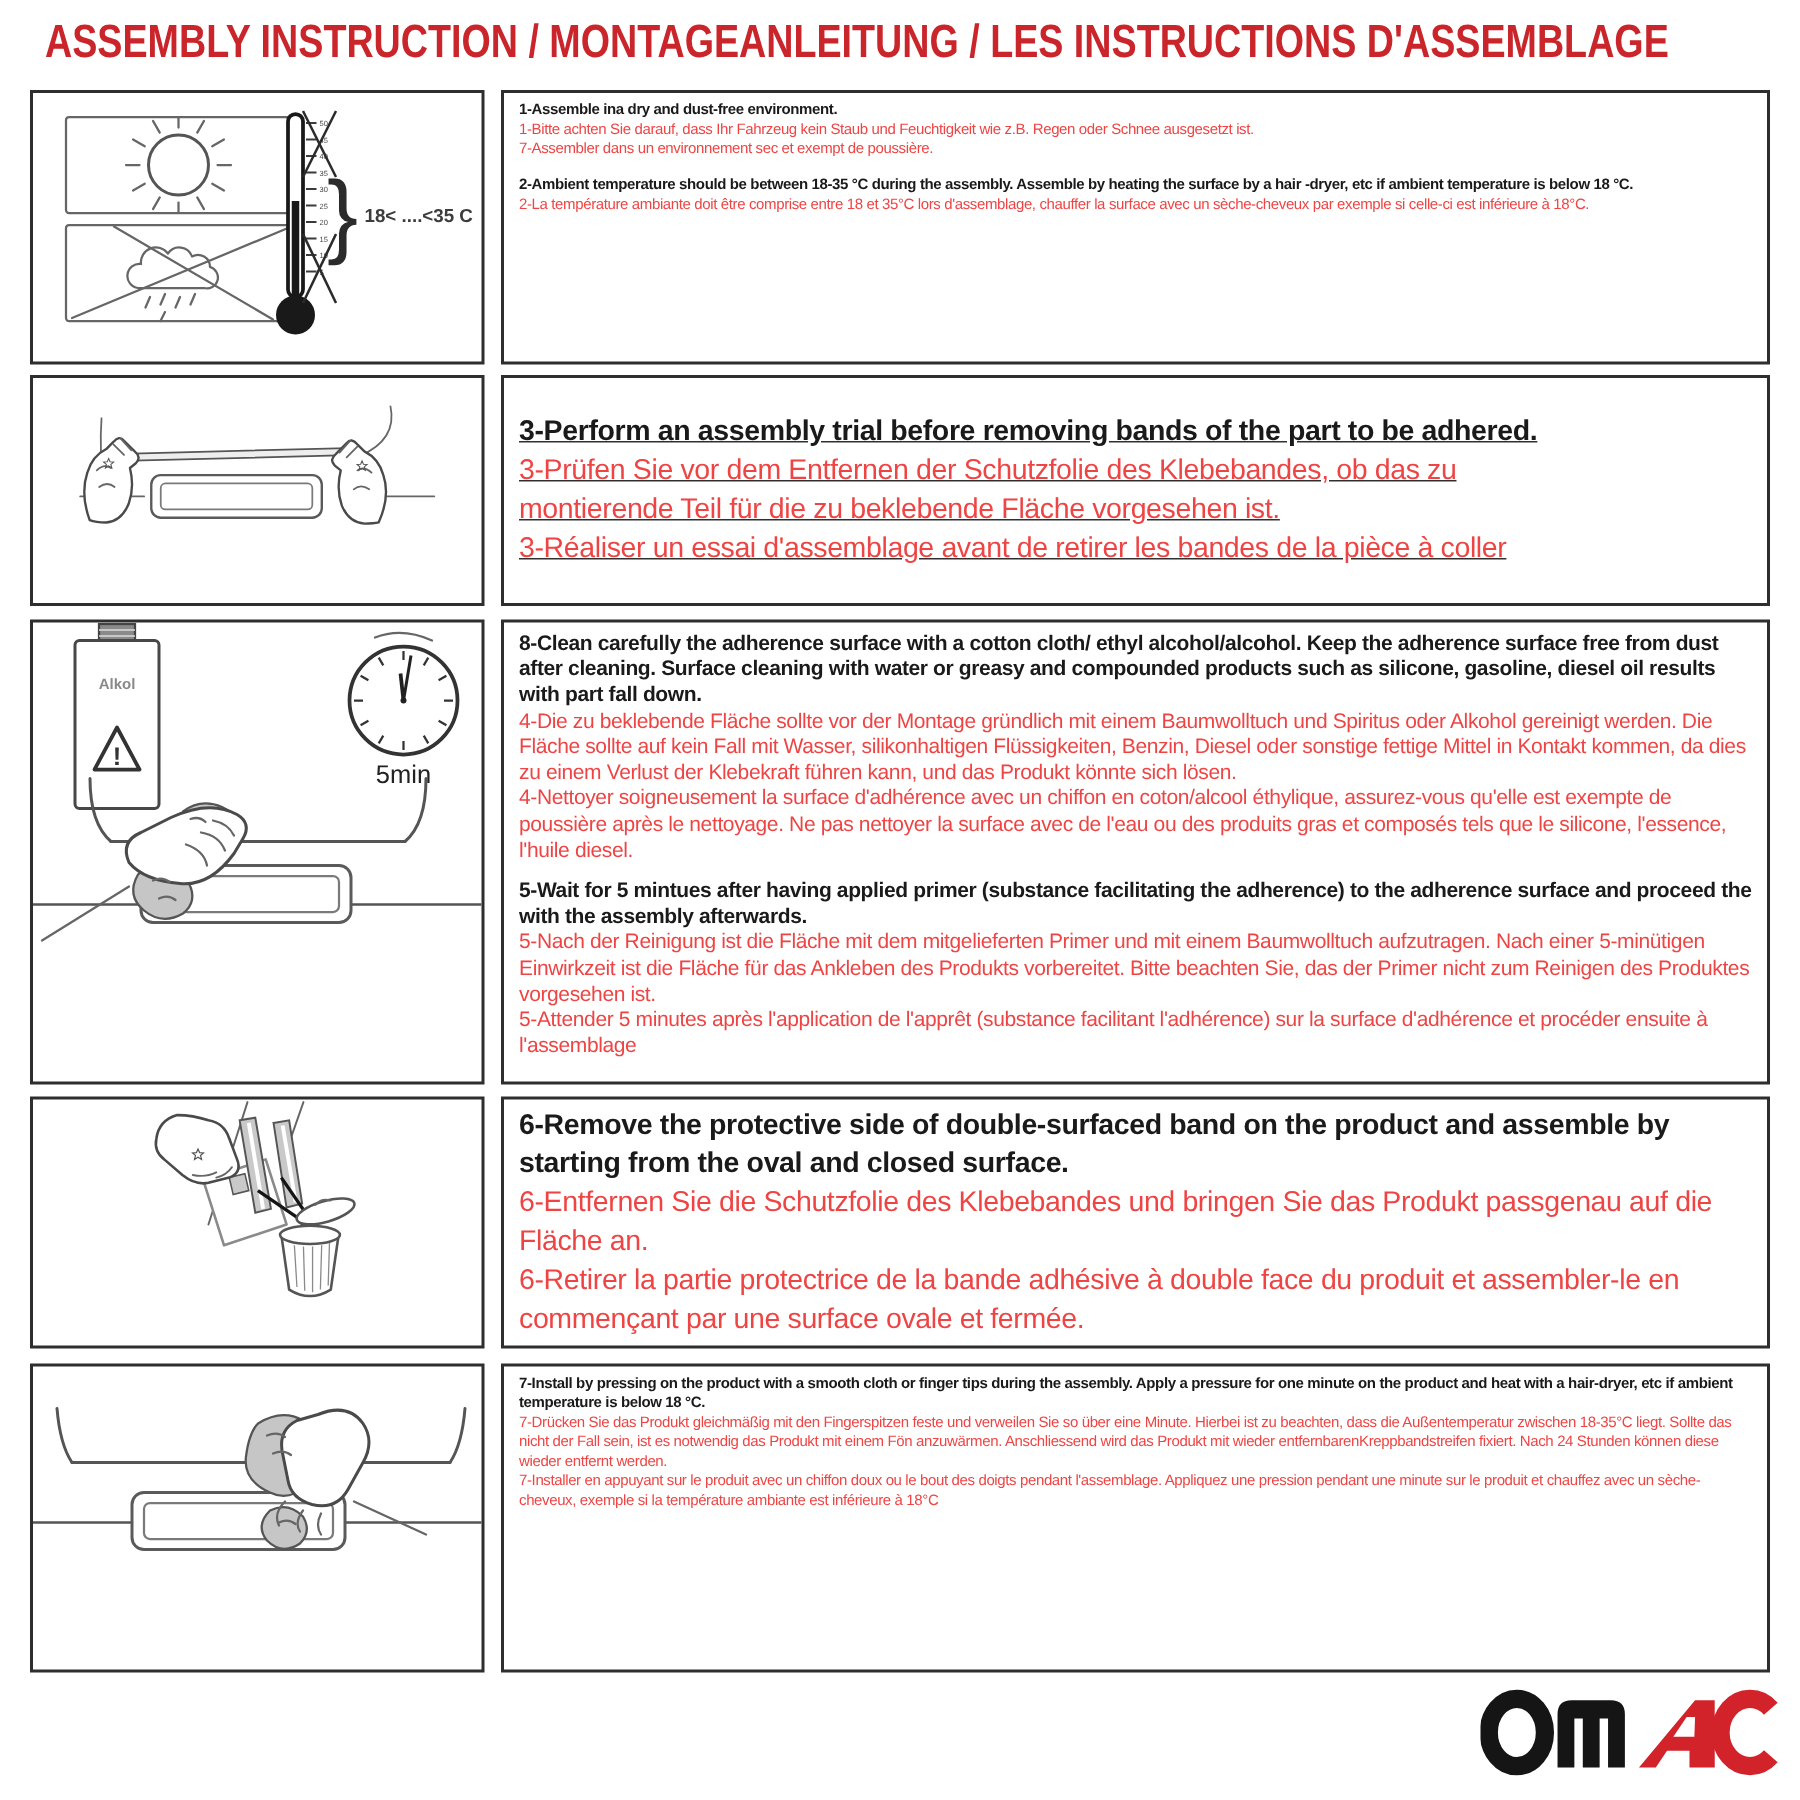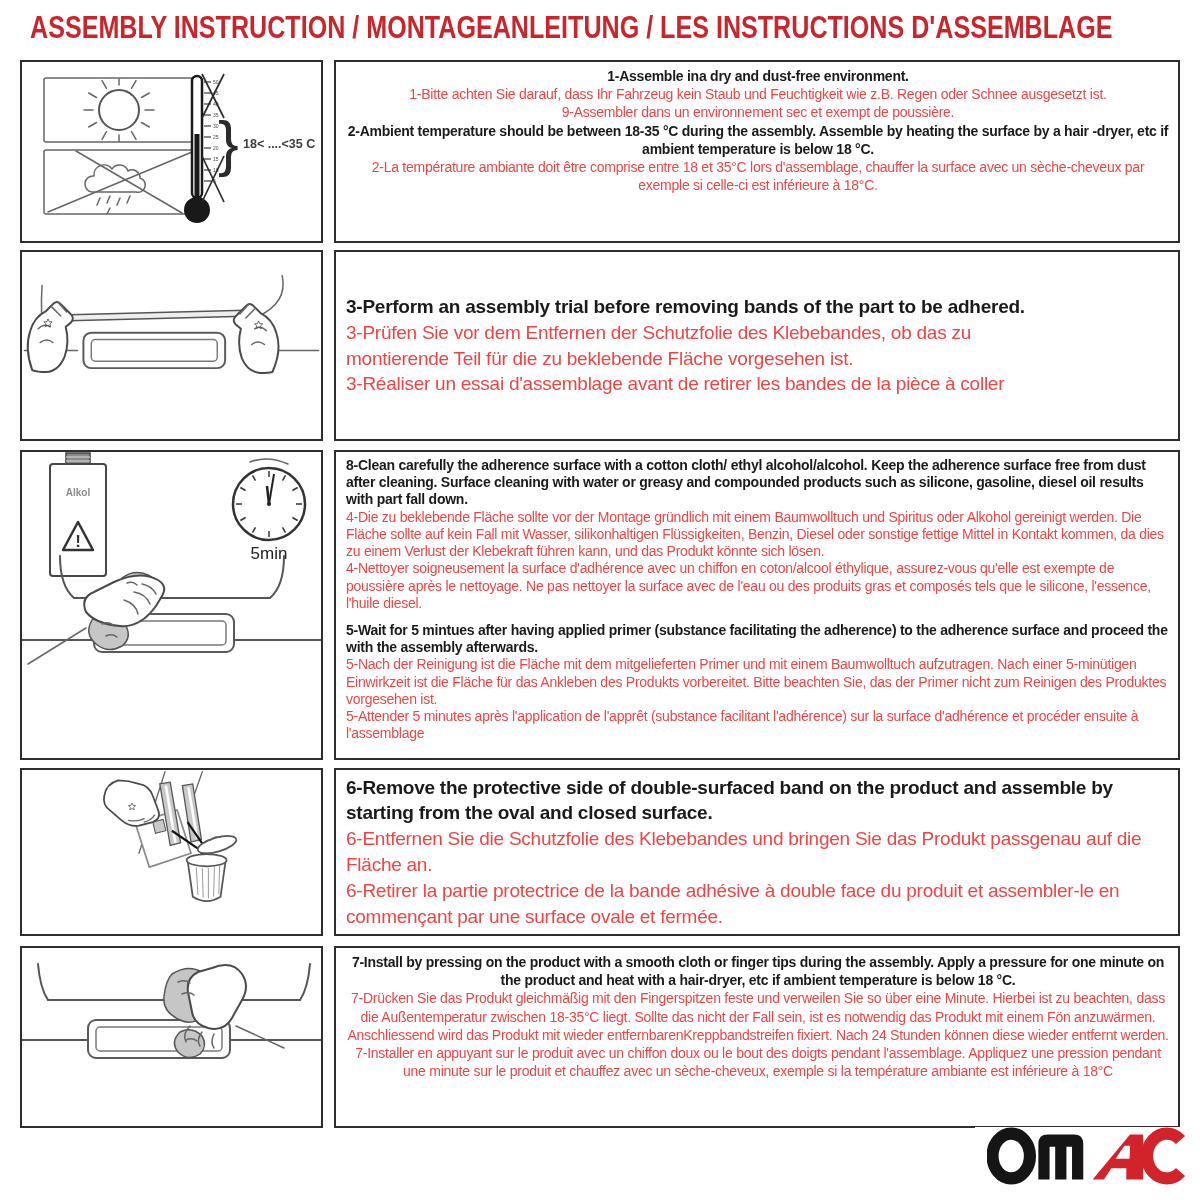--- a/index.html
+++ b/index.html
@@ -1,35 +1,35 @@
 <!DOCTYPE html>
 <html><head>
 <meta charset="utf-8">
 <style>
   html,body{margin:0;padding:0;background:#ffffff;}
   .page{position:relative;width:1200px;height:1200px;background:#fff;
         font-family:"Liberation Sans",sans-serif;color:#303030;overflow:hidden;}
   .title{margin:10px 0 14px 30px;font-size:31px;font-weight:bold;color:#c9252b;
          white-space:nowrap;transform:scaleX(0.81);transform-origin:left center;letter-spacing:0;}
   .row{display:flex;margin:0 20px 7px 20px;}
-  .r1{height:183px;} .r2{height:191px;margin-bottom:9px;} .r3{height:310px;margin-bottom:8px;}
-  .r4{height:168px;margin-bottom:10px;} .r5{height:182px;margin-bottom:0;}
+  .r1{height:183px;} .r2{height:154px;margin-bottom:9px;text-decoration:underline;} .r3{height:310px;margin-bottom:8px;}
+  .r4{height:168px;margin-bottom:10px;} .r5{height:206px;margin-bottom:0;}
   .imgbox{flex:0 0 303px;width:303px;border:2px solid #2e2e2e;box-sizing:border-box;
           background:#fff;margin-right:11px;}
   .imgbox svg{display:block;width:100%;height:100%;}
   .textbox{flex:1;border:2px solid #2e2e2e;box-sizing:border-box;background:#fff;
            padding:5px 8px 0 10px;overflow:hidden;}
   .textbox.center{display:flex;flex-direction:column;justify-content:center;padding-top:0;}
   p{margin:0;letter-spacing:-0.25px;}
   .b{font-weight:bold;color:#1a1a1a;}
   .n{color:#ef4444;}
-  .s1{font-size:14px;line-height:1.3;text-align:center;}
+  .s1{font-size:10px;line-height:1.3;}
   .s2{font-size:14px;line-height:1.23;}
   .lg{font-size:19px;line-height:1.36;letter-spacing:-0.2px;}
-  .gap{}
+  .gap{margin-top:11px;}
   .gap3{margin-top:10px;}
   .mw705{max-width:705px;}
   .mw800{max-width:800px;}
   .logo{position:absolute;right:13px;bottom:11px;background:#fff;padding-left:12px;}
   .ink{stroke:#555;fill:none;stroke-width:2;stroke-linecap:round;stroke-linejoin:round;}
   .ink15{stroke:#666;fill:none;stroke-width:1.5;stroke-linecap:round;stroke-linejoin:round;}
   .cloth{fill:#c6c6c6;stroke:#555;stroke-width:1.5;stroke-linejoin:round;}
   .hand{fill:#fff;stroke:#4a4a4a;stroke-width:2;stroke-linejoin:round;}
   .plate{fill:#fff;stroke:#5a5a5a;stroke-width:2;}
   .plate2{fill:#fff;stroke:#7a7a7a;stroke-width:1.5;}
@@ -110,21 +110,21 @@
               <line x1="202" y1="94" x2="180" y2="140"></line>
           </g>
           <text x="196" y="102" font-size="62" fill="#2b2b2b">}</text>
           <text x="221" y="86" font-size="12.5" font-weight="bold" fill="#3d3d3d">18&lt; ....&lt;35 C</text>
         </g>
       </svg>
     </div>
     <div class="textbox s1">
       <p class="b">1-Assemble ina dry and dust-free environment.</p>
       <p class="n">1-Bitte achten Sie darauf, dass Ihr Fahrzeug kein Staub und Feuchtigkeit wie z.B. Regen oder Schnee ausgesetzt ist.</p>
-      <p class="n">9-Assembler dans un environnement sec et exempt de poussière.</p>
+      <p class="n">7-Assembler dans un environnement sec et exempt de poussière.</p>
       <p class="b gap">2-Ambient temperature should be between 18-35 °C  during the assembly. Assemble by heating the surface by a hair -dryer, etc if ambient temperature is below 18 °C.</p>
       <p class="n">2-La température ambiante doit être comprise entre 18 et 35°C lors d'assemblage, chauffer la surface avec un sèche-cheveux par exemple si celle-ci est inférieure à 18°C.</p>
     </div>
   </div>
 
   <div class="row r2">
     <div class="imgbox">
       <svg viewBox="0 0 299 190">
         <g class="ink15">
           <path d="M0,100 H54"></path>

